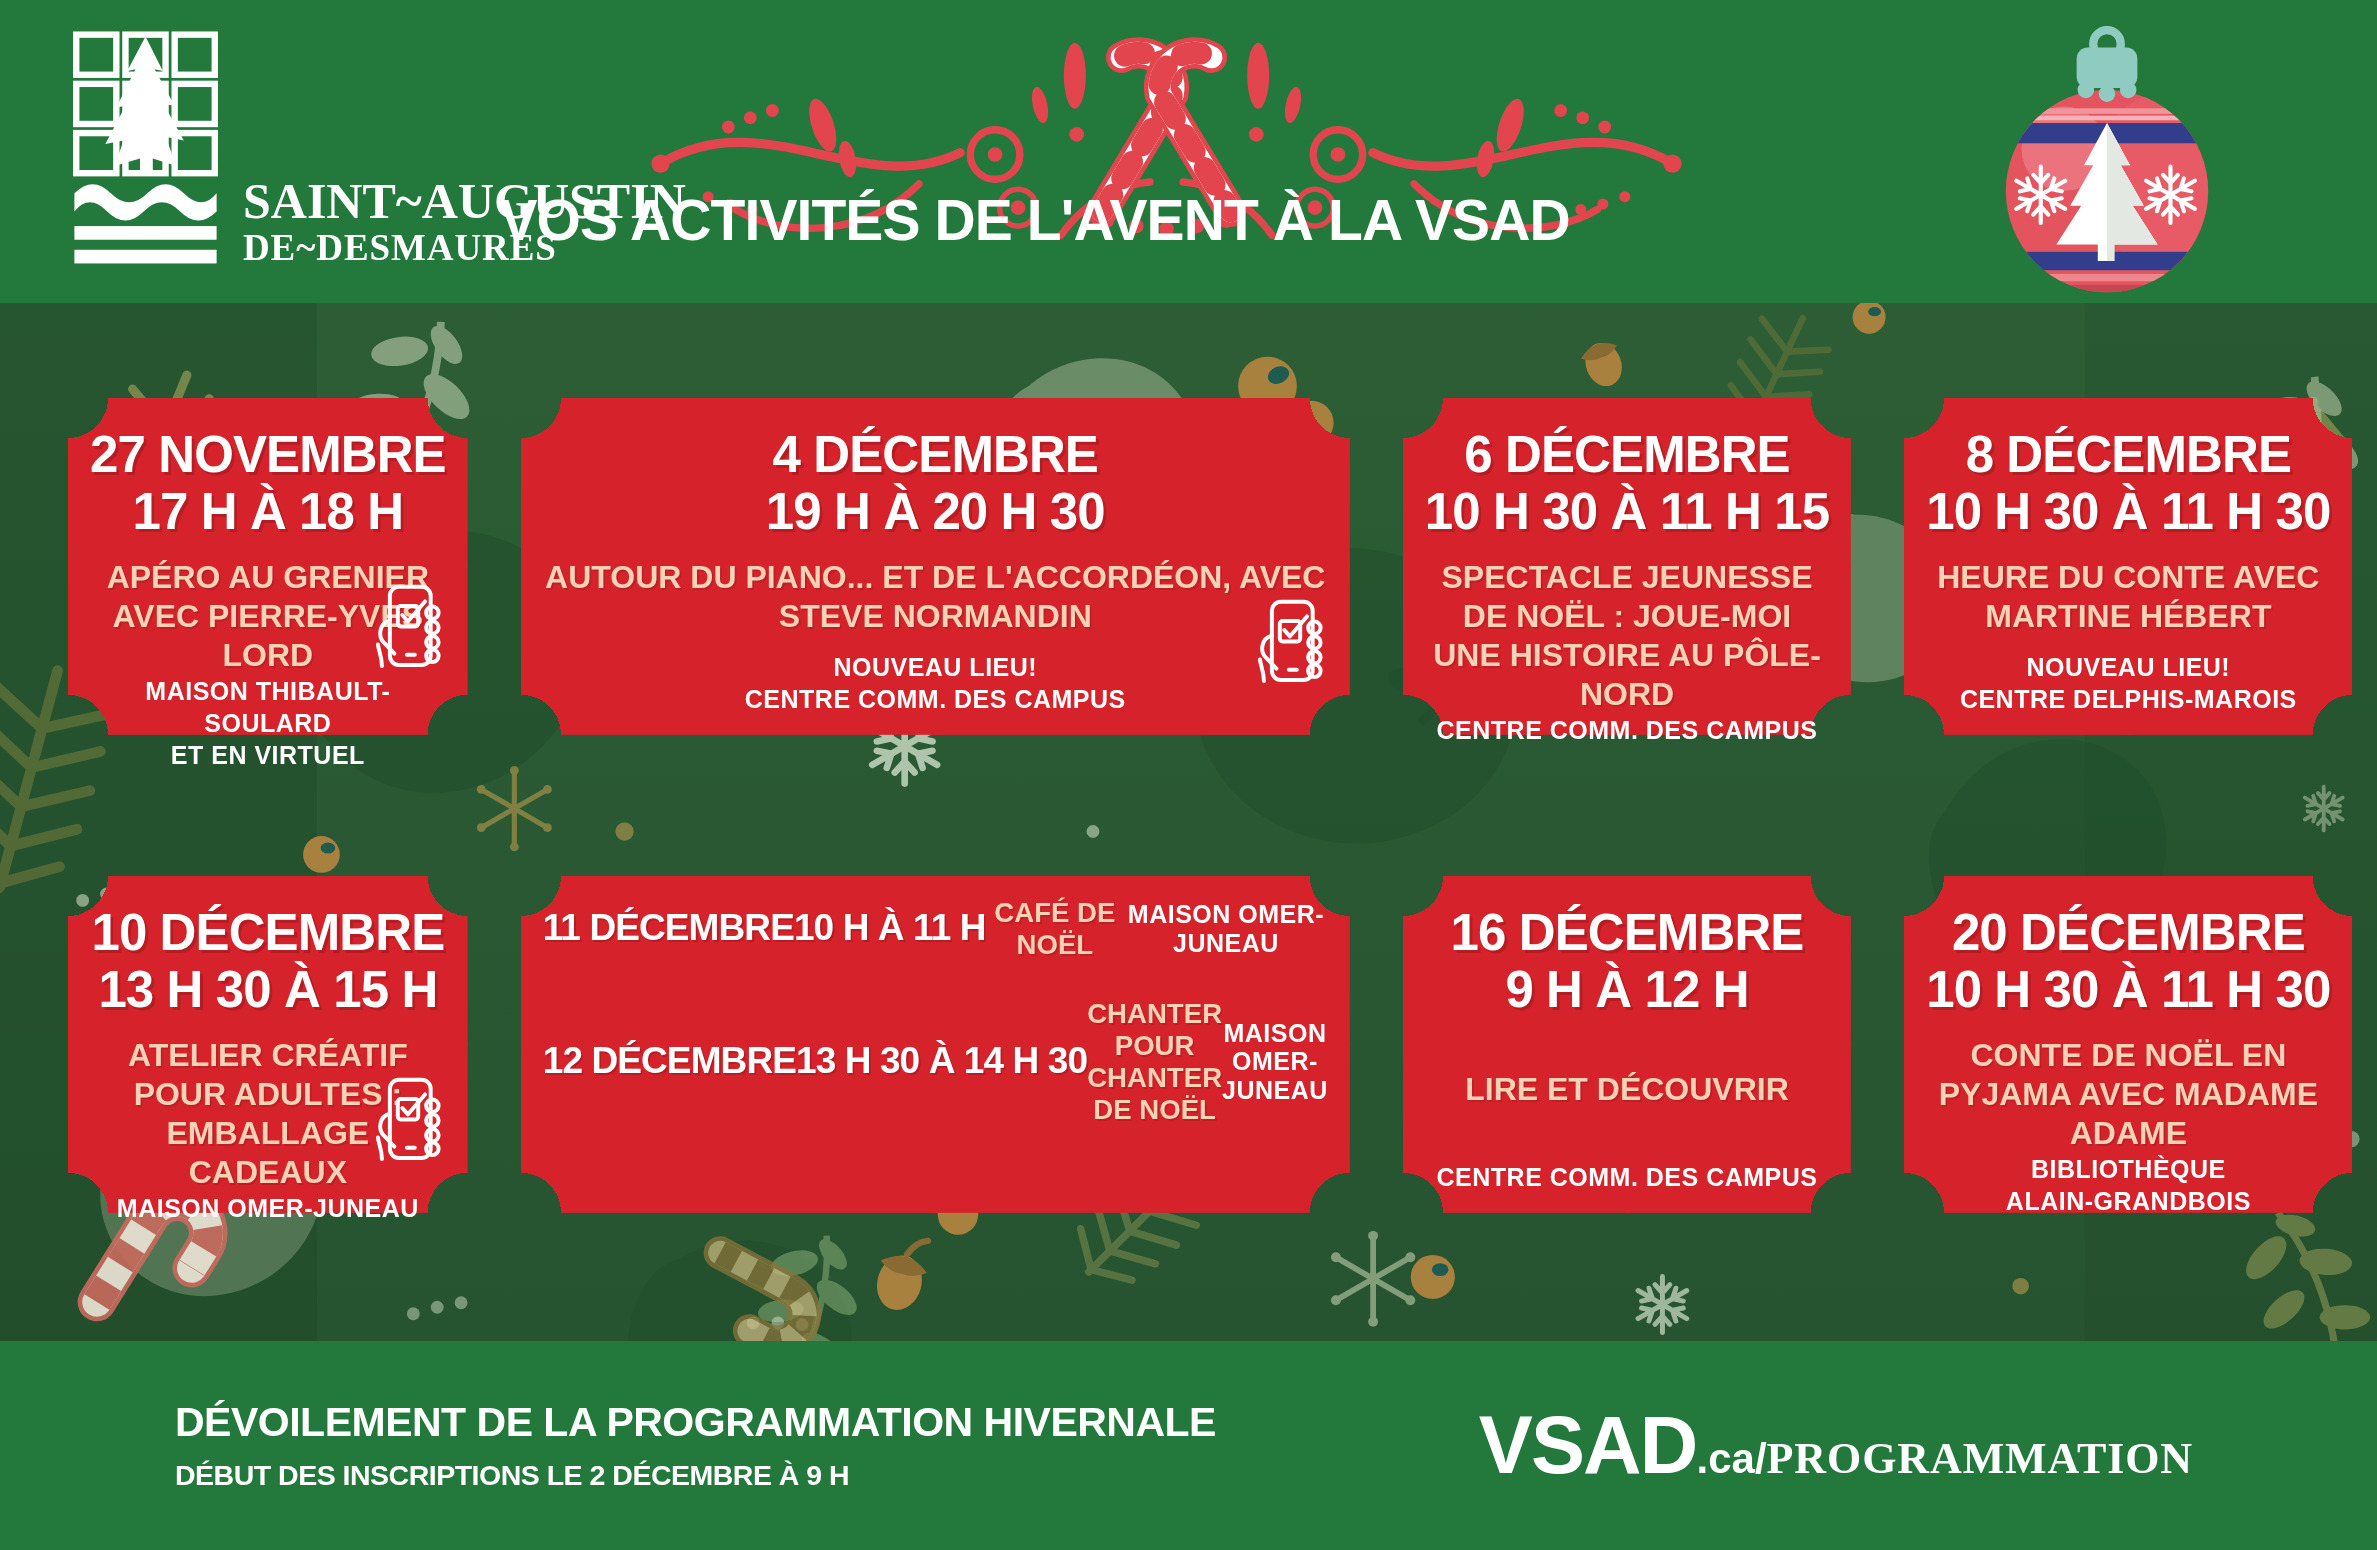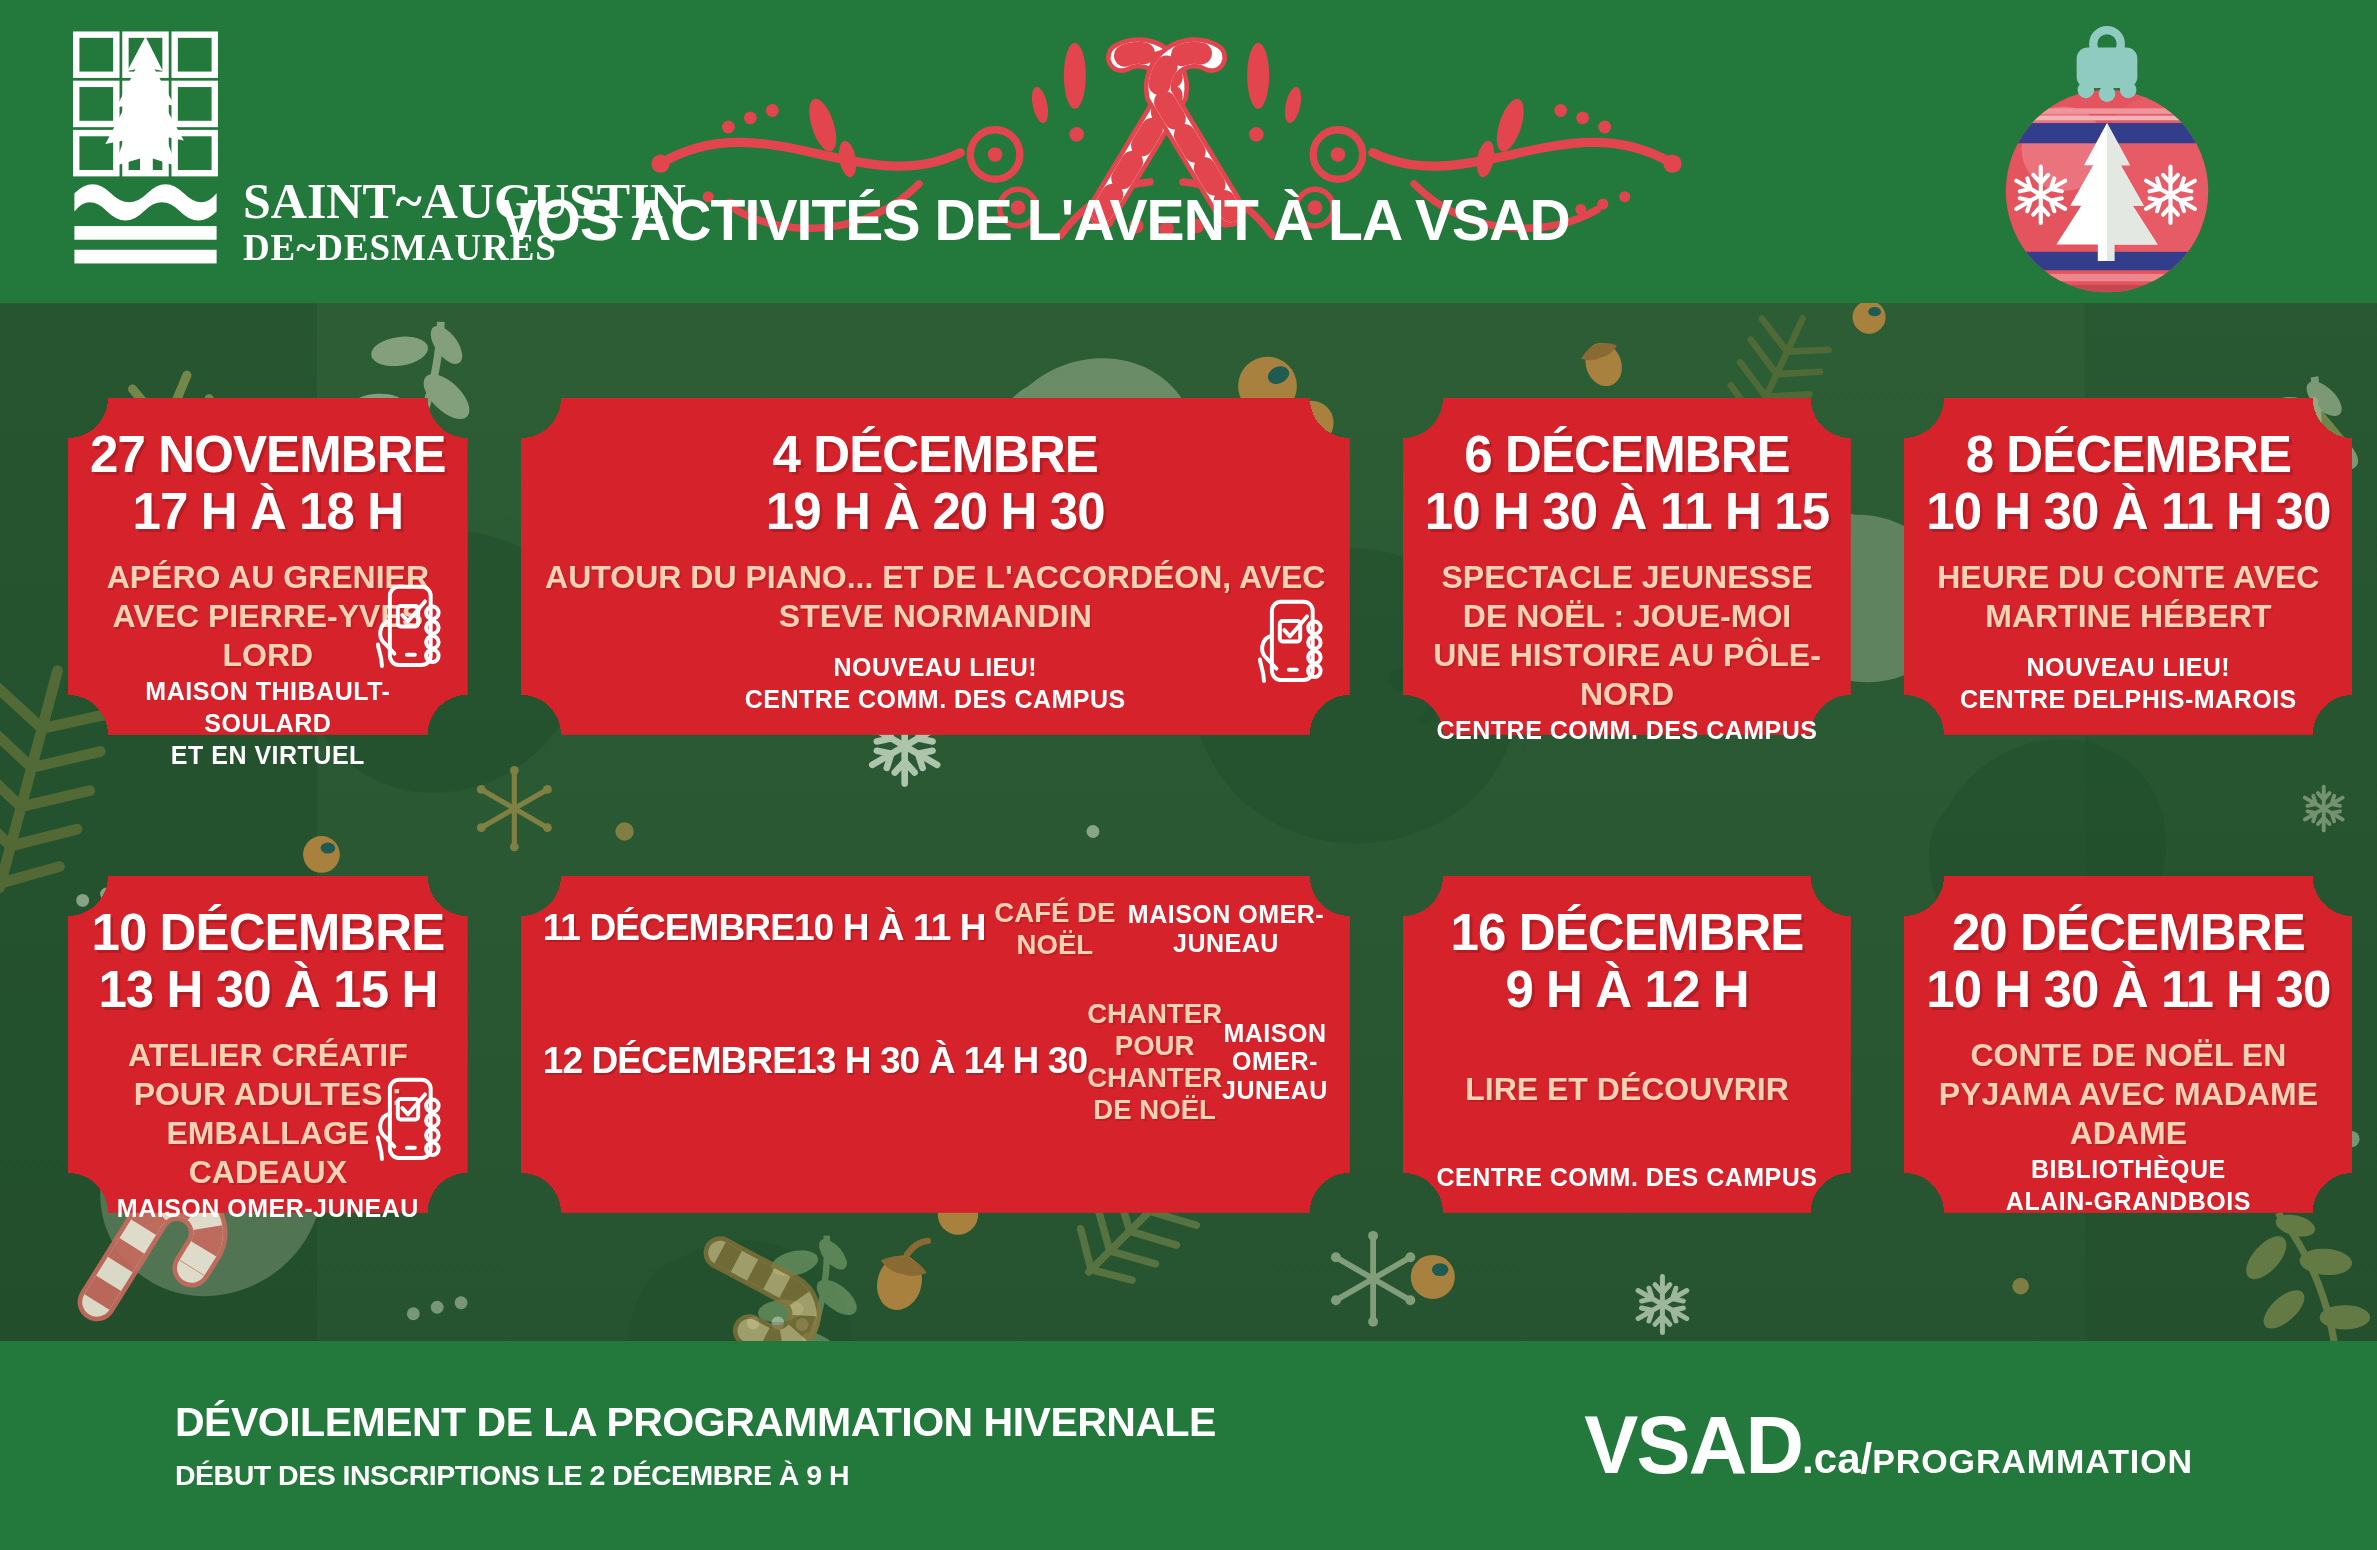--- a/index.html
+++ b/index.html
@@ -83,21 +83,21 @@
   }
   .footer-date{margin-left:96px;width:170px;text-align:center;color:var(--cream);font-weight:800;}
   .footer-day{font-size:88px;line-height:.85;letter-spacing:-1.8px;}
   .footer-month{font-size:55px;line-height:1;margin-top:7.3px;}
   .footer-announce{margin-left:175px;color:#fff;font-weight:800;}
   .f-line1{font-size:41px;letter-spacing:-0.5px;}
   .f-line2{font-size:28.5px;margin-top:13px;letter-spacing:-0.5px;}
   .footer-url{margin-left:auto;margin-right:184px;display:flex;align-items:baseline;color:#fff;font-weight:800;}
   .u-brand{font-size:81px;letter-spacing:-1.8px;}
   .u-domain{font-size:42px;}
-  .u-path{font-size:34px;letter-spacing:0.9px;}
+  .u-path{font-size:44px;letter-spacing:0.9px;font-family:Liberation Serif, serif;}
 </style>
 </head>
 <body>
 
 <div class="poster">
 
   <svg class="bg-pattern" viewBox="0 0 2588 1688" aria-hidden="true">
     <defs>
       <g id="sprig" stroke="currentColor" stroke-width="9" fill="none" stroke-linecap="round">
         <path d="M0,-8 L0,180"></path>

